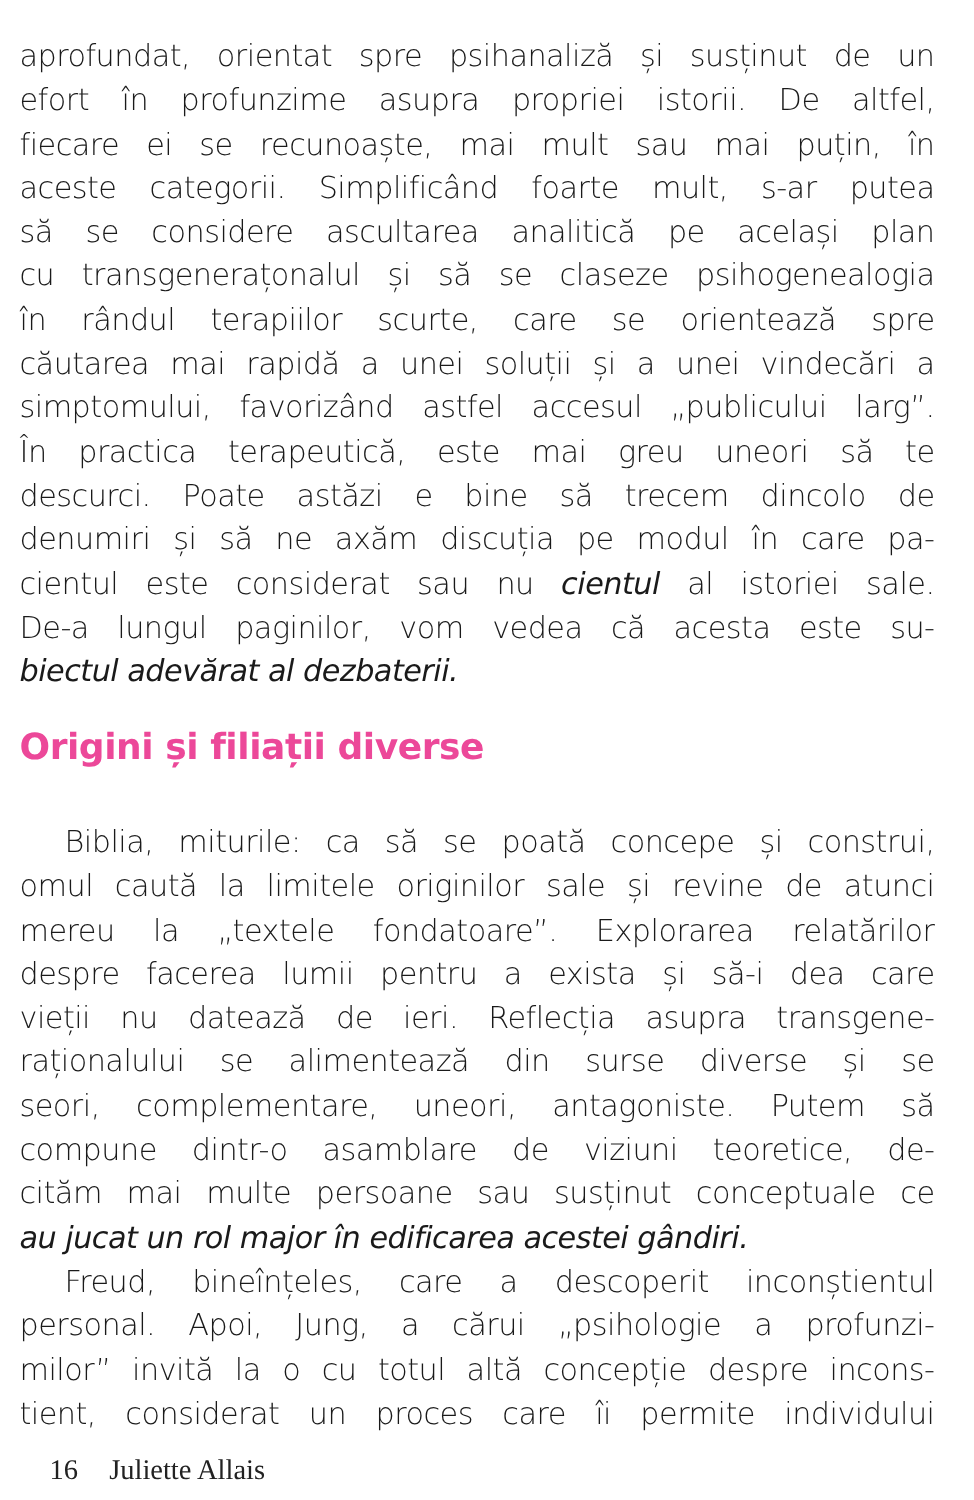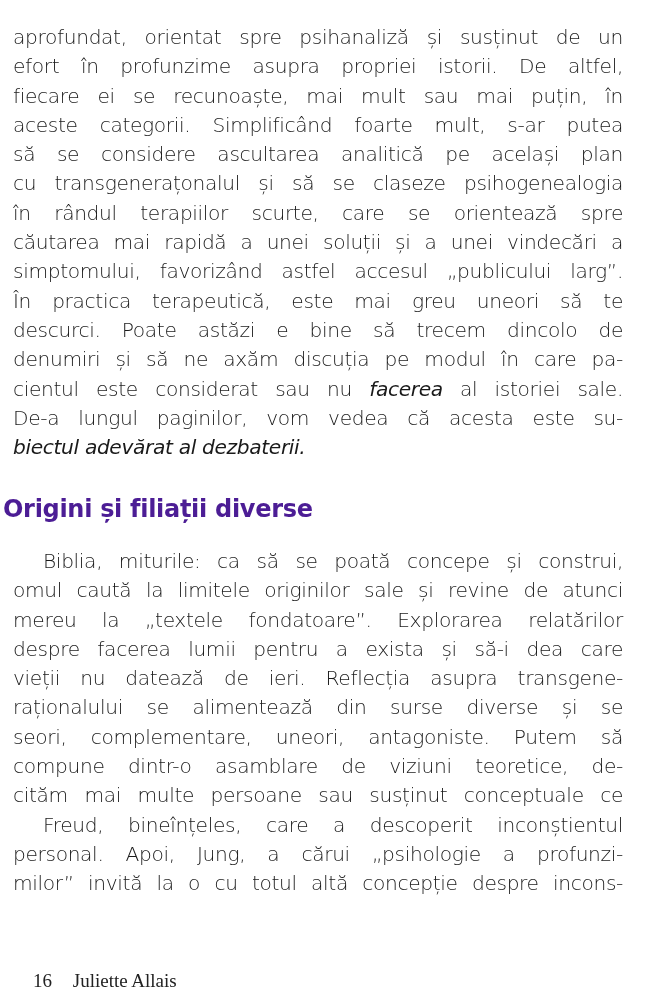--- a/index.html
+++ b/index.html
@@ -36,29 +36,28 @@
     .line.last {
       text-align-last: left;
       font-style: italic;
     }
     .line.indent {
       padding-left: 30px;
     }
     #block-1 { top: 0px; }
     #heading {
       position: absolute;
-      left: 3px;
+      left: 13px;
       top: 478px;
       font-family: "DejaVu Sans", sans-serif;
       font-weight: bold;
       font-size: 24px;
       letter-spacing: -0.3px;
       line-height: 40px;
-      color: #4c1d95;
-      margin-top: 11px;
+      color: #ec4899;
     }
     #block-2 { top: 524px; }
     em { font-style: italic; }
     #footer {
       position: absolute;
       left: 13px;
       top: 970px;
       font-family: "Liberation Serif", serif;
       font-size: 19px;
       color: #222;
@@ -75,38 +74,40 @@
   <span class="line">fiecare ei se recunoaște, mai mult sau mai puțin, în</span>
   <span class="line">aceste categorii. Simplificând foarte mult, s-ar putea</span>
   <span class="line">să se considere ascultarea analitică pe același plan</span>
   <span class="line">cu transgenerațonalul și să se claseze psihogenealogia</span>
   <span class="line">în rândul terapiilor scurte, care se orientează spre</span>
   <span class="line">căutarea mai rapidă a unei soluții și a unei vindecări a</span>
   <span class="line">simptomului, favorizând astfel accesul „publicului larg”.</span>
   <span class="line">În practica terapeutică, este mai greu uneori să te</span>
   <span class="line">descurci. Poate astăzi e bine să trecem dincolo de</span>
   <span class="line">denumiri și să ne axăm discuția pe modul în care pa-</span>
-  <span class="line"><span>cientul este considerat sau nu </span><em>facerea</em><span> al istoriei sale.</span></span>
+  <span class="line"><span>cientul este considerat sau nu </span><em>cientul</em><span> al istoriei sale.</span></span>
   <span class="line">De-a lungul paginilor, vom vedea că acesta este su-</span>
   <span class="line last">biectul adevărat al dezbaterii.</span>
 </div>
 
 <div id="heading">Origini și filiații diverse</div>
 
 <div class="block" id="block-2">
   <span class="line indent">Biblia, miturile: ca să se poată concepe și construi,</span>
   <span class="line">omul caută la limitele originilor sale și revine de atunci</span>
   <span class="line">mereu la „textele fondatoare”. Explorarea relatărilor</span>
   <span class="line">despre facerea lumii pentru a exista și să-i dea care</span>
   <span class="line">vieții nu datează de ieri. Reflecția asupra transgene-</span>
   <span class="line">raționalului se alimentează din surse diverse și se</span>
   <span class="line">seori, complementare, uneori, antagoniste. Putem să</span>
   <span class="line">compune dintr-o asamblare de viziuni teoretice, de-</span>
   <span class="line">cităm mai multe persoane sau susținut conceptuale ce</span>
+  <span class="line last">au jucat un rol major în edificarea acestei gândiri.</span>
   <span class="line indent">Freud, bineînțeles, care a descoperit inconștientul</span>
   <span class="line">personal. Apoi, Jung, a cărui „psihologie a profunzi-</span>
   <span class="line">milor” invită la o cu totul altă concepție despre incons-</span>
+  <span class="line">tient, considerat un proces care îi permite individului</span>
 </div>
 
 <div id="footer">
   <span class="pagenum">16</span>
   <span>Juliette Allais</span>
 </div>
 
 </body></html>

